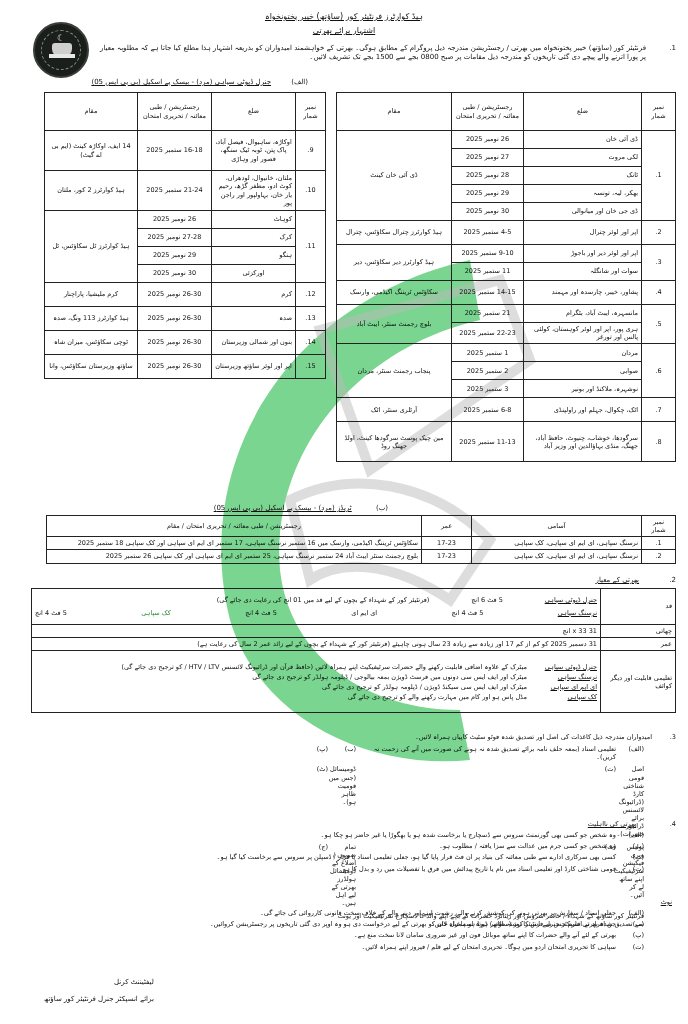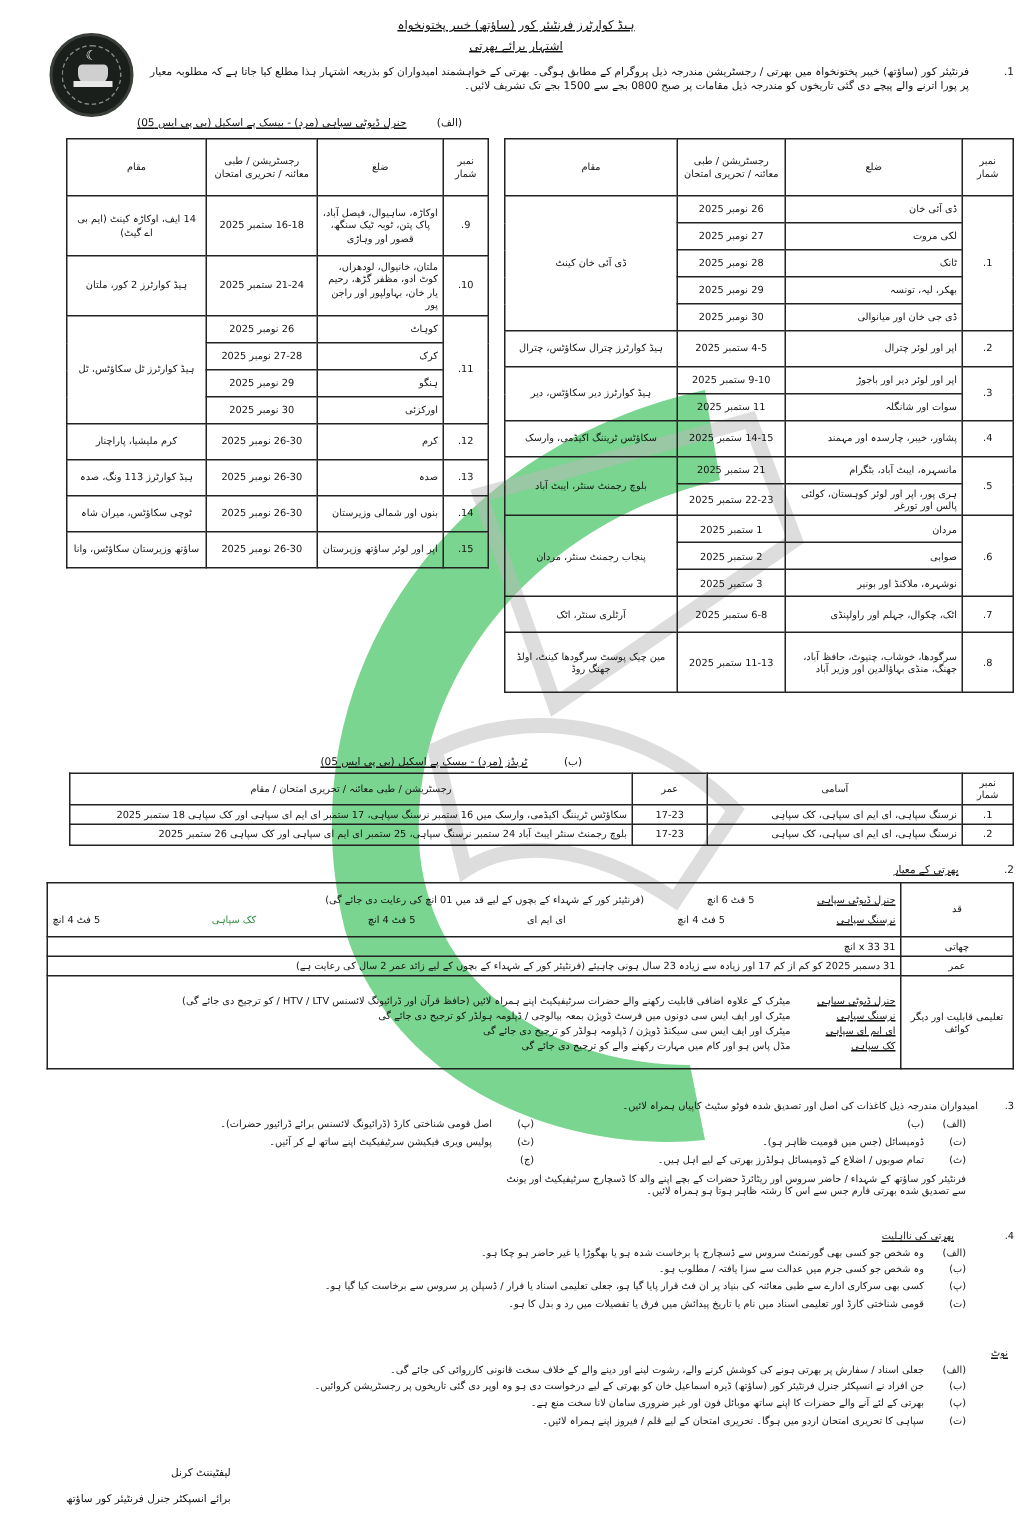--- a/index.html
+++ b/index.html
@@ -32,21 +32,21 @@
   td, th { border: 1px solid #222; padding: 2px 3px; font-weight: normal; vertical-align: middle; text-align: center; font-size: 6.5px; }
   th { font-size: 6.5px; }
   .t1 { top: 92px; right: 12px; width: 340px; }
   .t2 { top: 92px; left: 44px; width: 282px; }
   .sub-b { position: absolute; top: 504px; right: 300px; z-index: 2; font-size: 7px; }
   .t3 { top: 515px; right: 12px; width: 630px; }
   .sec2 { position: absolute; top: 576px; right: 12px; z-index: 2; font-size: 7px; }
   .sec2 .lbl { text-decoration: underline; margin-right: 28px; }
   .t4 { top: 588px; right: 12px; width: 645px; }
   .t4 td { text-align: right; }
-  .t4 td.rh { text-align: center; width: 75px; }
+  .t4 td.rh { text-align: right; width: 75px; }
   .h-row { display: flex; justify-content: space-between; direction: rtl; }
   .sec { position: absolute; right: 12px; left: 14px; z-index: 2; font-size: 6.5px; }
   .sec .n { position: absolute; right: 0; top: 0; }
   .sec .hdr { margin-right: 40px; text-decoration: underline; }
   .sec .row { display: flex; margin-right: 32px; margin-top: 3px; }
   .sec .row .k { width: 28px; }
   .sec .row .v { flex: 1; }
   .sec3 { top: 733px; }
   .sec3 .grid { display: grid; grid-template-columns: 28px 260px 28px 1fr; margin-right: 32px; row-gap: 4px; margin-top: 4px; }
   .sec4 { top: 820px; }
@@ -211,21 +211,21 @@
         </tr>
         <tr>
           <td style="text-align: right; height: 18px;">کرک</td>
           <td>27-28 نومبر 2025</td>
         </tr>
         <tr>
           <td style="text-align: right; height: 18px;">ہنگو</td>
           <td>29 نومبر 2025</td>
         </tr>
         <tr>
-          <td style="text-align: right; height: 18px;">اورکزئی</td>
+          <td style="text-align: center; height: 18px;">اورکزئی</td>
           <td>30 نومبر 2025</td>
         </tr>
         <tr>
           <td rowspan="1">12.</td>
           <td style="text-align: right; height: 24px;">کرم</td>
           <td>26-30 نومبر 2025</td>
           <td rowspan="1">کرم ملیشیا، پاراچنار</td>
         </tr>
         <tr>
           <td rowspan="1">13.</td>
@@ -334,20 +334,21 @@
       </td>
     </tr>
   </tbody>
     </table>
 
   <div class="sec sec3">
     <span class="n">3.</span>
     <div style="margin-right:24px">امیدواران مندرجہ ذیل کاغذات کی اصل اور تصدیق شدہ فوٹو سٹیٹ کاپیاں ہمراہ لائیں۔</div>
     <div class="grid">
       <span>(الف)</span>
+      <span>تعلیمی اسناد (بمعہ حلف نامہ برائے تصدیق شدہ نہ ہونے کی صورت میں آنے کی زحمت نہ کریں)۔</span>
       <span>(ب)</span>
       <span>(پ)</span>
       <span>اصل قومی شناختی کارڈ (ڈرائیونگ لائسنس برائے ڈرائیور حضرات)۔</span>
       <span>(ت)</span>
       <span>ڈومیسائل (جس میں قومیت ظاہر ہو)۔</span>
       <span>(ٹ)</span>
       <span>پولیس ویری فیکیشن سرٹیفیکیٹ اپنے ساتھ لے کر آئیں۔</span>
       <span>(ث)</span>
       <span>تمام صوبوں / اضلاع کے ڈومیسائل ہولڈرز بھرتی کے لیے اہل ہیں۔</span>
       <span>(ج)</span>

